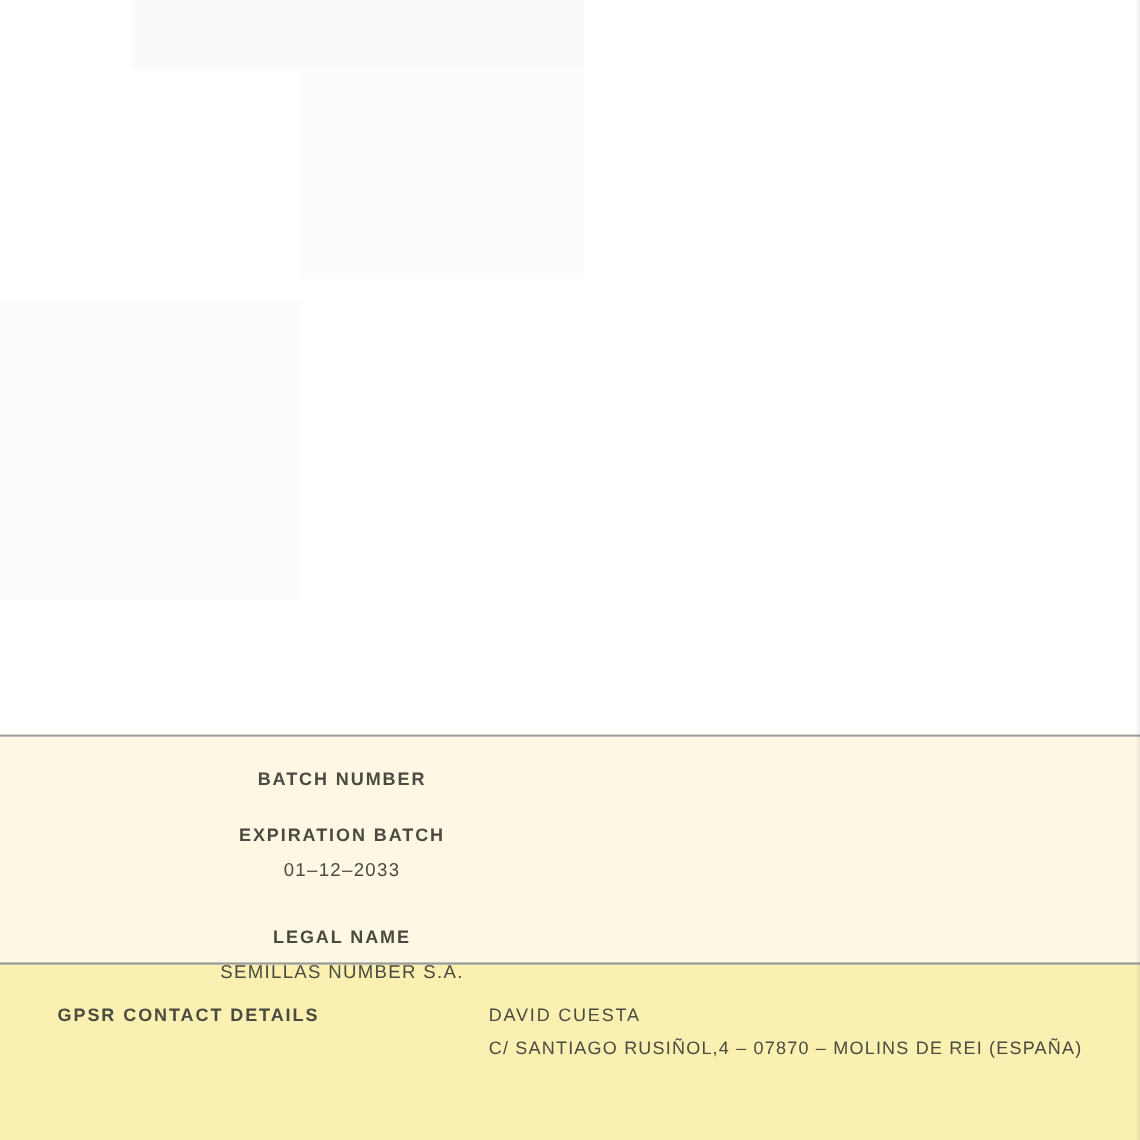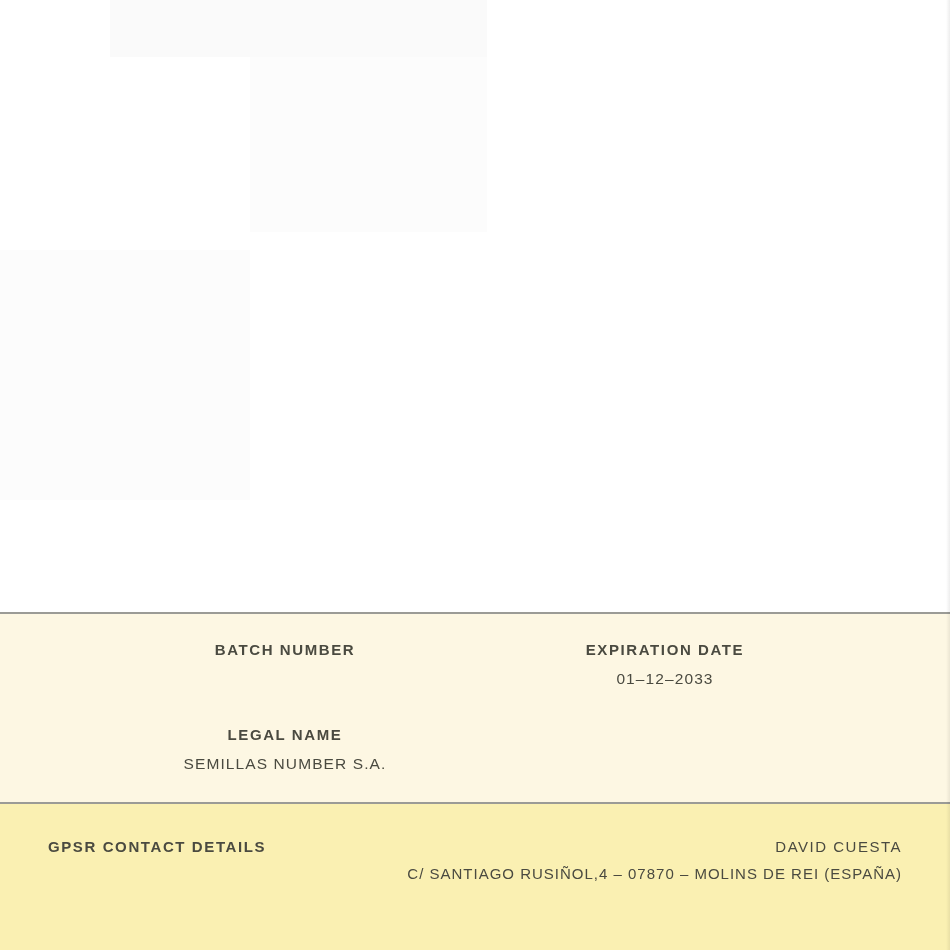--- a/index.html
+++ b/index.html
@@ -51,20 +51,21 @@
 
   
   .info-section{
     width:100%;height:188px;
     background:var(--cream-bg);
     padding:27px 10% 0 10%;
   }
   .info-row{
     display:flex;
     width:100%;
+    flex-direction:column;
   }
   .info-row + .info-row{margin-top:38px;}
   .info-cell{
     width:50%;
     text-align:center;
   }
   .field-label{
     font-size:15px;
     font-weight:bold;
     letter-spacing:1.6px;
@@ -90,21 +91,21 @@
   }
   .contact-label{
     font-size:15px;
     font-weight:bold;
     letter-spacing:1.6px;
     line-height:18px;
     white-space:nowrap;
     text-align:center;
   }
   .contact-details{
-    text-align:right;
+    text-align:left;
   }
   .contact-name{
     font-size:15px;
     letter-spacing:1.5px;
     line-height:18px;
   }
   .contact-address{
     font-size:15px;
     letter-spacing:1px;
     line-height:18px;
@@ -133,21 +134,21 @@
 
   <div class="divider"></div>
 
   <div class="info-section">
     <div class="info-row">
       <div class="info-cell">
         <div class="field-label">BATCH NUMBER</div>
         <div class="field-value"></div>
       </div>
       <div class="info-cell">
-        <div class="field-label">EXPIRATION DATE</div>
+        <div class="field-label">EXPIRATION BATCH</div>
         <div class="field-value">01–12–2033</div>
       </div>
     </div>
     <div class="info-row">
       <div class="info-cell">
         <div class="field-label">LEGAL NAME</div>
         <div class="field-value">SEMILLAS NUMBER S.A.</div>
       </div>
       <div class="info-cell">
       </div>

